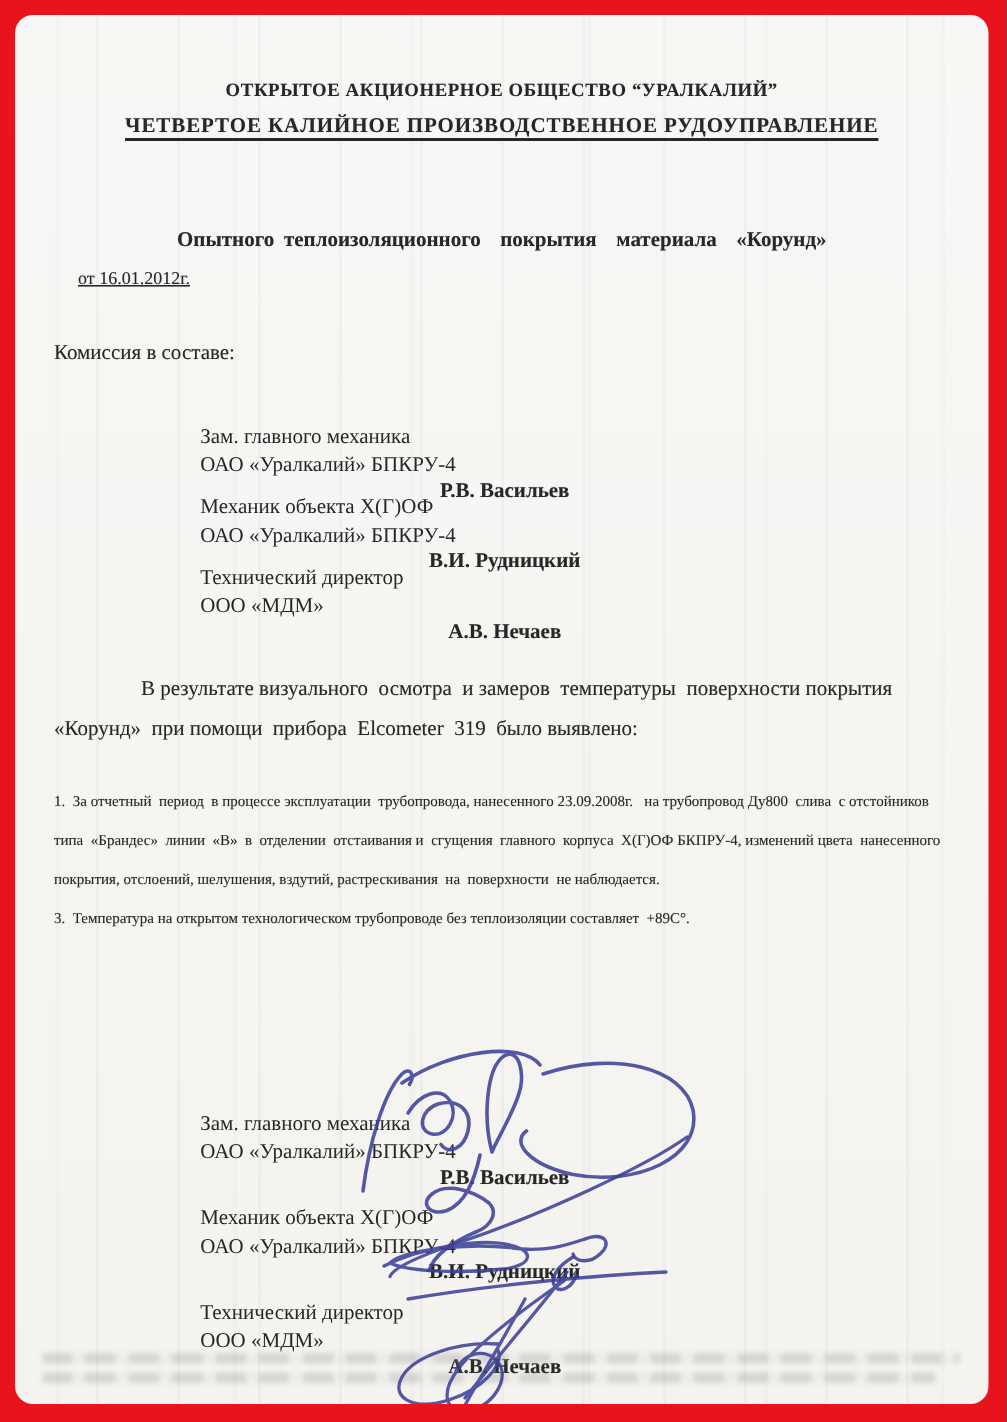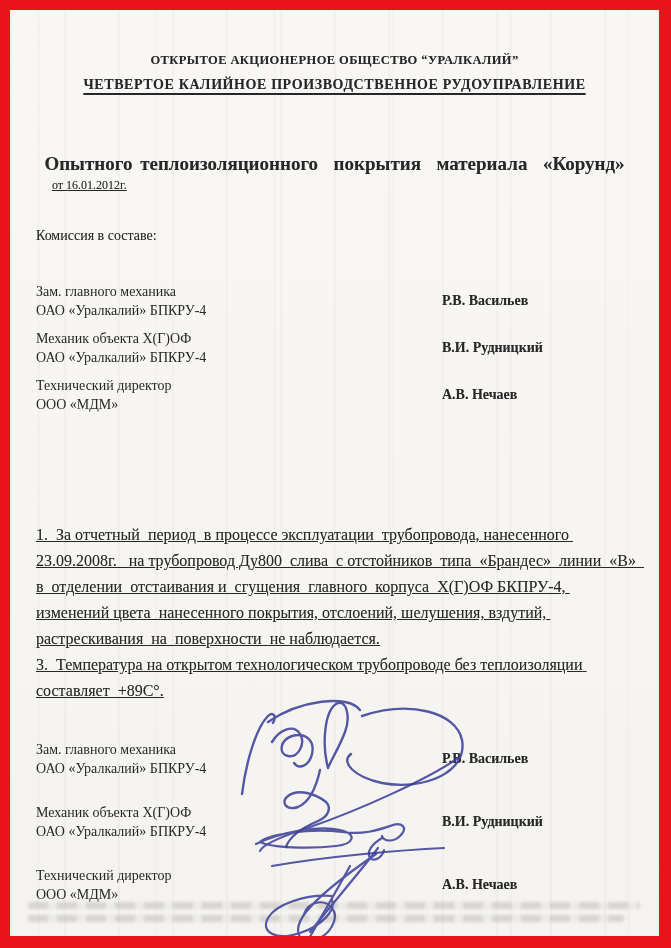--- a/index.html
+++ b/index.html
@@ -3,45 +3,45 @@
 <meta charset="utf-8">
 <style>
   html,body{margin:0;padding:0;background:#555;}
   .page{
     position:relative;width:671px;height:948px;background:#e9131b;
     overflow:hidden;font-family:"Liberation Serif","DejaVu Serif",serif;
   }
   .paper{
     position:absolute;left:10px;top:10px;width:649px;height:926px;
     background:linear-gradient(180deg,#f8f7f5 0%,#f6f5f2 55%,#f4f3f0 100%);
-    overflow:hidden;color:#272727;
+    overflow:hidden;color:#272727;border-radius:12px;
   }
   
   .paper::before{
     content:"";position:absolute;inset:0;pointer-events:none;
     background:
       repeating-linear-gradient(90deg,rgba(120,120,135,0.05) 0 2px,transparent 2px 54px),
       repeating-linear-gradient(90deg,transparent 0 27px,rgba(140,140,150,0.04) 27px 30px,transparent 30px 118px);
   }
   .t{position:absolute;white-space:pre-wrap;text-shadow:0 0 0.6px rgba(60,60,60,0.35);}
   .center{left:0;right:0;text-align:center;}
   .company{top:43px;font-size:12.5px;font-weight:bold;letter-spacing:0.4px;}
   .division{top:67px;font-size:14px;font-weight:bold;letter-spacing:0.6px;
     text-decoration:underline;text-underline-offset:4px;text-decoration-thickness:2px;}
   .doc-title{top:114px;font-size:17.5px;font-weight:bold;letter-spacing:0.8px;word-spacing:3px;}
-  .doc-subtitle{top:143px;font-size:19px;font-weight:bold;word-spacing:3px;}
+  .doc-subtitle{top:143px;font-size:14px;font-weight:bold;word-spacing:3px;}
   .doc-date{top:168px;left:42px;font-size:12px;text-decoration:underline;}
   .commission-intro{top:218px;left:26px;font-size:14px;text-align:center;}
-  .member{position:absolute;left:26px;right:22px;display:flex;align-items:center;}
+  .member{position:absolute;left:26px;right:22px;display:flex;align-items:center;flex-direction:column;}
   .member .role{width:406px;font-size:14px;line-height:19px;}
   .member .name{font-size:14px;white-space:nowrap;text-shadow:0 0 0.6px rgba(60,60,60,0.35);font-weight:bold;}
   .m1{top:272px;}.m2{top:319px;}.m3{top:366px;}
   .s1{top:730px;}.s2{top:793px;}.s3{top:856px;}
   .findings-intro{top:436px;left:26px;width:601px;font-size:14px;line-height:27px;text-indent:58px;}
-  .findings{position:absolute;top:512px;left:26px;width:603px;font-size:16px;line-height:26px;text-decoration:underline;}
+  .findings{position:absolute;top:512px;left:26px;width:603px;font-size:10px;line-height:26px;}
   .findings p{margin:0;white-space:pre-wrap;text-shadow:0 0 0.6px rgba(60,60,60,0.35);}
   .ink{position:absolute;left:0;top:0;width:649px;height:926px;pointer-events:none;}
   .ink path{fill:none;stroke-linecap:round;stroke-linejoin:round;}
   .bleed{position:absolute;left:18px;width:612px;height:7px;border-radius:3px;
     background:repeating-linear-gradient(90deg,rgba(148,146,142,0.30) 0 20px,rgba(148,146,142,0.08) 20px 29px);
     filter:blur(1.6px);}
   .bleed.b1{top:892px;}
   .bleed.b2{top:905px;width:596px;}
 </style>
 </head>
@@ -71,20 +71,21 @@
       <div class="name">В.И. Рудницкий</div>
     </div>
     <div class="member m3">
       <div class="role">
         <div>Технический директор</div>
         <div>ООО «МДМ»</div>
       </div>
       <div class="name">А.В. Нечаев</div>
     </div>
 
+    <div class="t findings-intro">В результате визуального  осмотра  и замеров  температуры  поверхности покрытия «Корунд»  при помощи  прибора  Elcometer  319  было выявлено:</div>
     <div class="findings">
       <p>1.  За отчетный  период  в процессе эксплуатации  трубопровода, нанесенного 23.09.2008г.   на трубопровод Ду800  слива  с отстойников  типа  «Брандес»  линии  «В»  в  отделении  отстаивания и  сгущения  главного  корпуса  Х(Г)ОФ БКПРУ-4, изменений цвета  нанесенного покрытия, отслоений, шелушения, вздутий, растрескивания  на  поверхности  не наблюдается.</p>
       <p>3.  Температура на открытом технологическом трубопроводе без теплоизоляции составляет  +89С°.</p>
     </div>
 
     <div class="member s1">
       <div class="role">
         <div>Зам. главного механика</div>
         <div>ОАО «Уралкалий» БПКРУ-4</div>
       </div>

